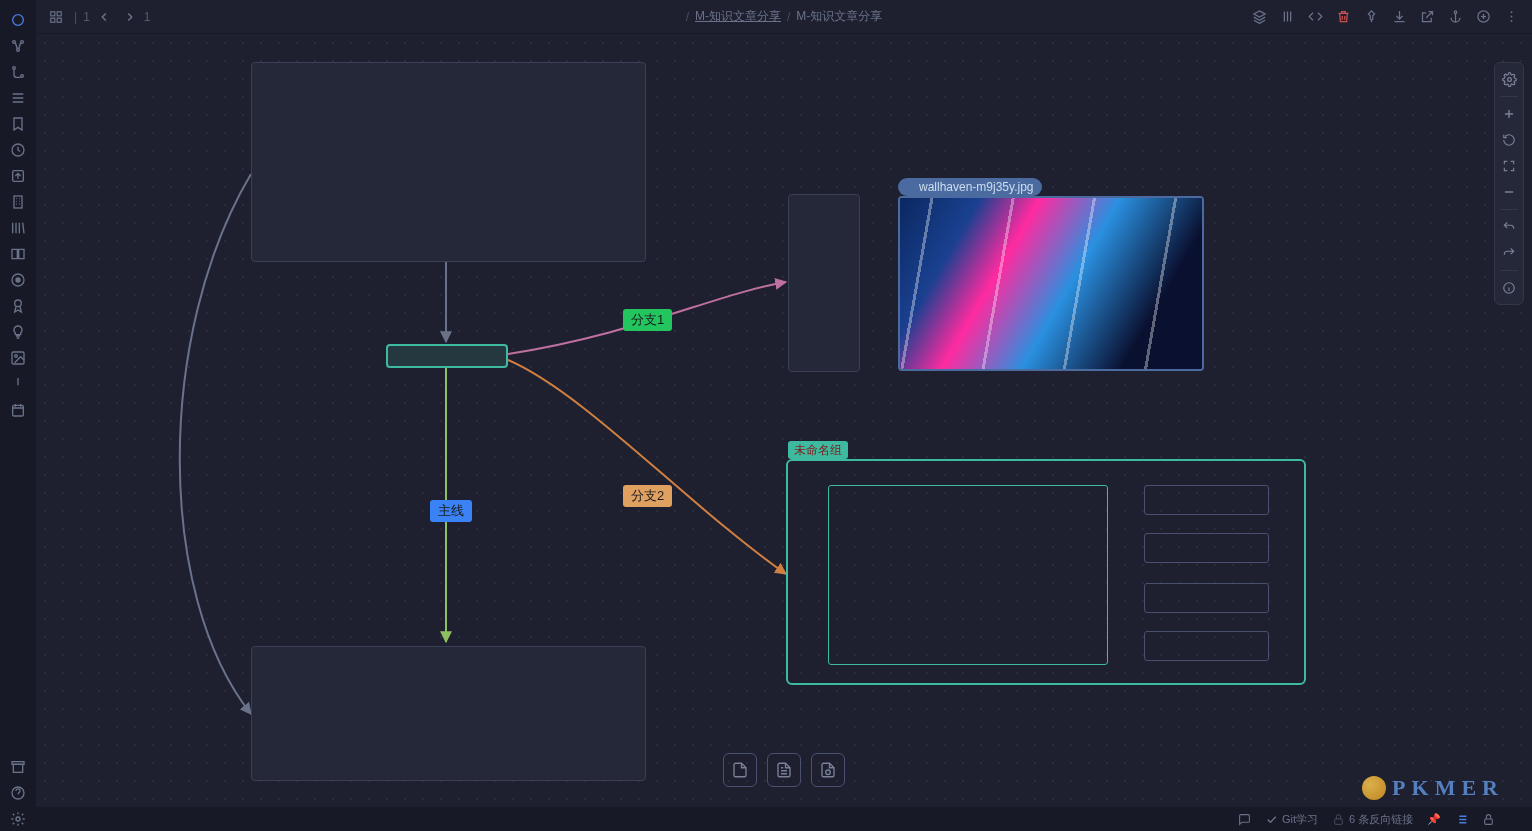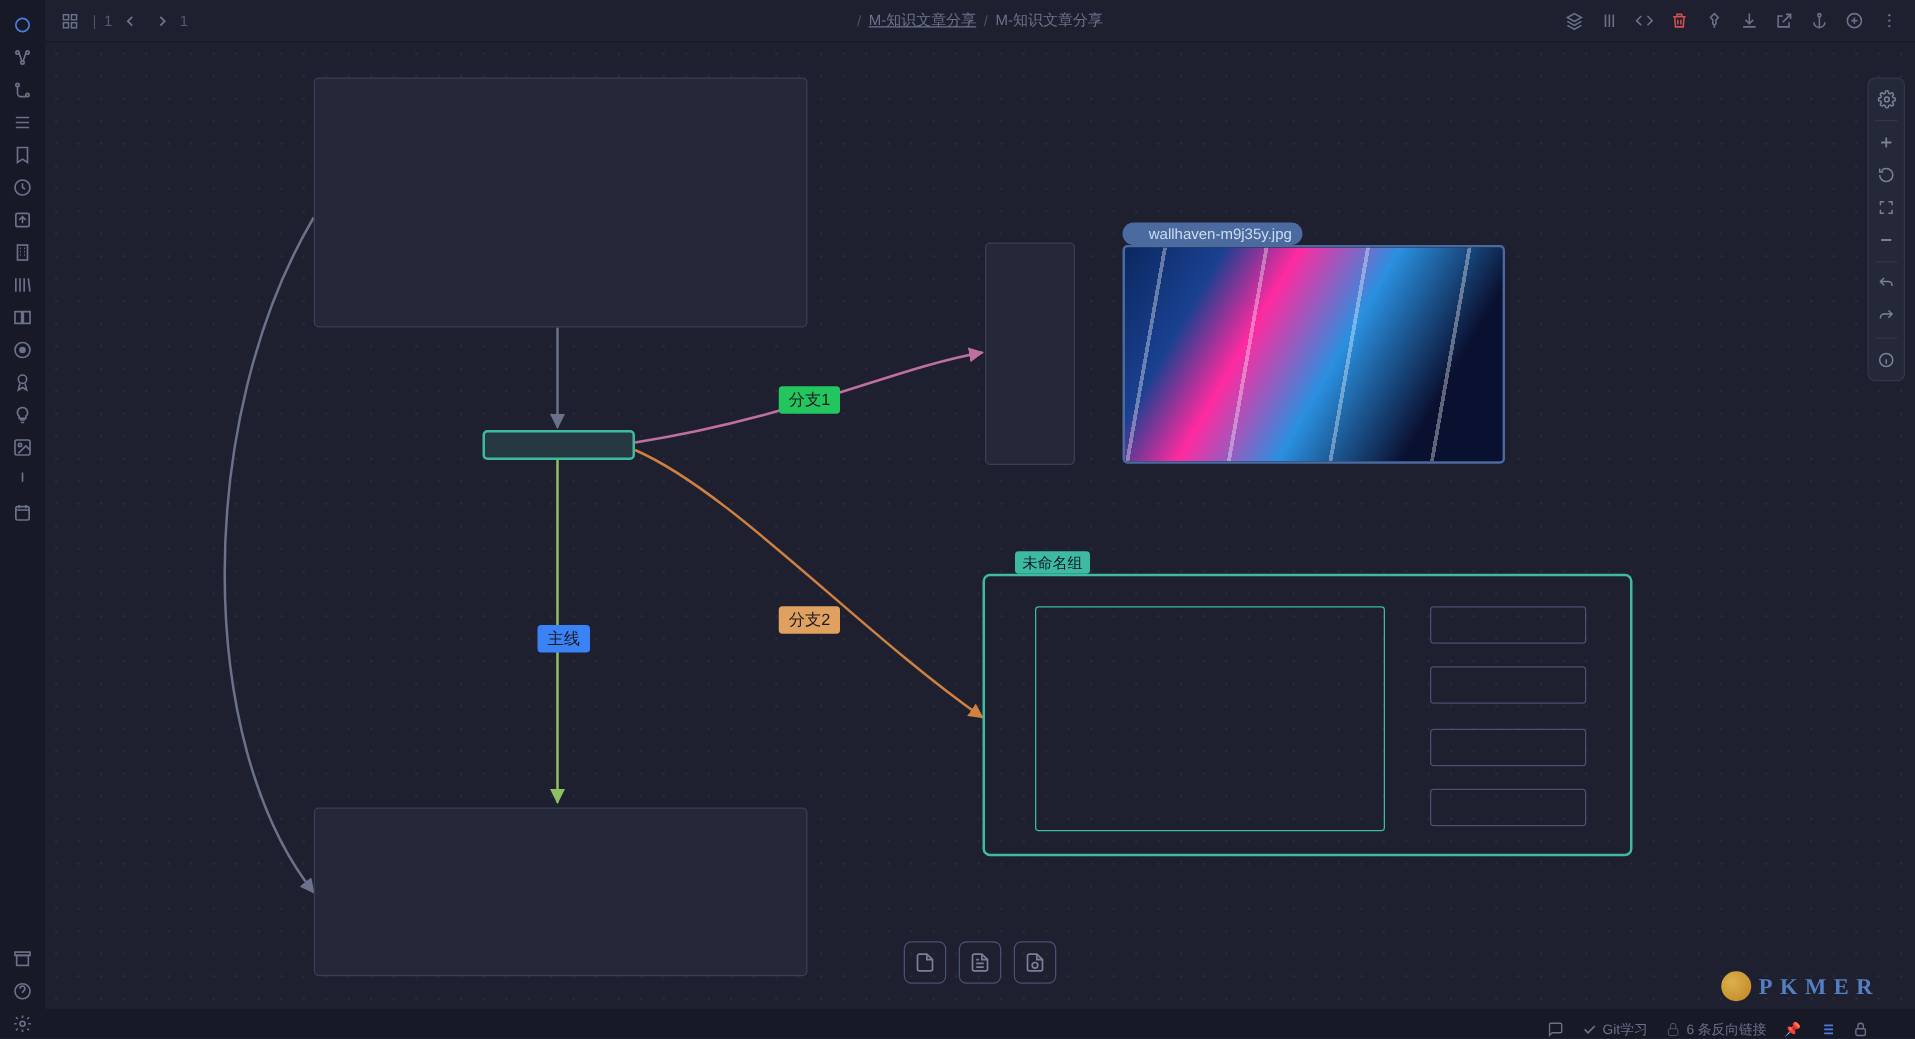--- a/index.html
+++ b/index.html
@@ -28,21 +28,21 @@
 
 .canvas { flex: 1; position: relative; background: #1e2030; overflow: hidden; }
 .dots-bg { position: absolute; inset: 0; background-image: radial-gradient(#2a2d3f 1px, transparent 1px); background-size: 18px 18px; }
 
 
 .node { position: absolute; border: 1px solid #3a3f55; background: #252839; border-radius: 4px; }
 .node.teal { border: 2px solid #3dbaa0; background: #253840; }
 .node.img-frame { border: 2px solid #4a6aa0; background: #0a1020; overflow: hidden; }
 .img-label { position: absolute; background: #4a6aa0; color: #cde; padding: 2px 8px; border-radius: 10px; font-size: 12px; z-index: 5; }
 .group-box { position: absolute; border: 2px solid #3dbaa0; border-radius: 6px; background: transparent; }
-.group-label { position: absolute; top: -20px; left: 0; background: #3dbaa0; color: #0f172a; padding: 0 6px; border-radius: 3px; font-size: 12px; line-height: 18px; margin-left: 24px; }
+.group-label { position: absolute; top: -20px; left: 0; background: #3dbaa0; color: #7f1d1d; padding: 0 6px; border-radius: 3px; font-size: 12px; line-height: 18px; }
 .sub-node { position: absolute; border: 1.5px solid #3dbaa0; border-radius: 3px; }
 .small-node { position: absolute; border: 1.5px solid #4a5070; border-radius: 3px; }
 
 
 .links { position: absolute; inset: 0; width: 100%; height: 100%; pointer-events: none; }
 .edge-label { position: absolute; padding: 2px 8px; border-radius: 3px; font-size: 13px; color: #1a1a1a; }
 .edge-label.green { background: #3b82f6; }
 .edge-label.pink { background: #22c55e; }
 .edge-label.orange { background: #e0a060; }
 
@@ -53,24 +53,24 @@
 
 .floatbar { position: absolute; right: 8px; top: 50px; width: 30px; background: #252839; border: 1px solid #33374a; border-radius: 6px; display: flex; flex-direction: column; align-items: center; padding: 4px 0; gap: 2px; }
 .floatbar .fbtn { width: 24px; height: 24px; display: flex; align-items: center; justify-content: center; cursor: pointer; border-radius: 4px; color: #7a8098; }
 .floatbar .sep { height: 1px; width: 18px; background: #33374a; margin: 3px 0; }
 
 
 .bottom-tools { position: absolute; bottom: 20px; left: 50%; transform: translateX(-50%); display: flex; gap: 10px; }
 .bottom-tools .btool { width: 34px; height: 34px; border: 1.5px solid #4a5070; border-radius: 6px; display: flex; align-items: center; justify-content: center; cursor: pointer; color: #7a8098; }
 
 
-.statusbar { height: 24px; background: #181926; display: flex; align-items: flex-end; padding: 0 10px; font-size: 11px; color: #6a728a; gap: 14px; }
+.statusbar { height: 24px; background: #181926; display: flex; align-items: center; padding: 0 10px; font-size: 11px; color: #6a728a; gap: 14px; }
 .statusbar .right { margin-left: auto; display: flex; align-items: center; gap: 14px; }
 .statusbar .s-item { display: flex; align-items: center; gap: 4px; cursor: pointer; }
-.logo { font-family: "Comic Sans MS", cursive; font-weight: bold; letter-spacing: 6px; color: #5a8ad0; font-size: 18px; margin-right: 8px; }
+.logo { font-family: "Comic Sans MS", cursive; font-weight: bold; letter-spacing: 6px; color: #5a8ad0; font-size: 22px; margin-right: 8px; }
 .logo-dot { width: 24px; height: 24px; border-radius: 50%; background: radial-gradient(circle at 35% 35%, #f0c050, #d09020); display: inline-block; margin-right: 6px; vertical-align: middle; }
 
 svg { display: block; }
 </style>
 </head>
 <body>
 
 <div class="app">
 
   <div class="sidebar-left">

